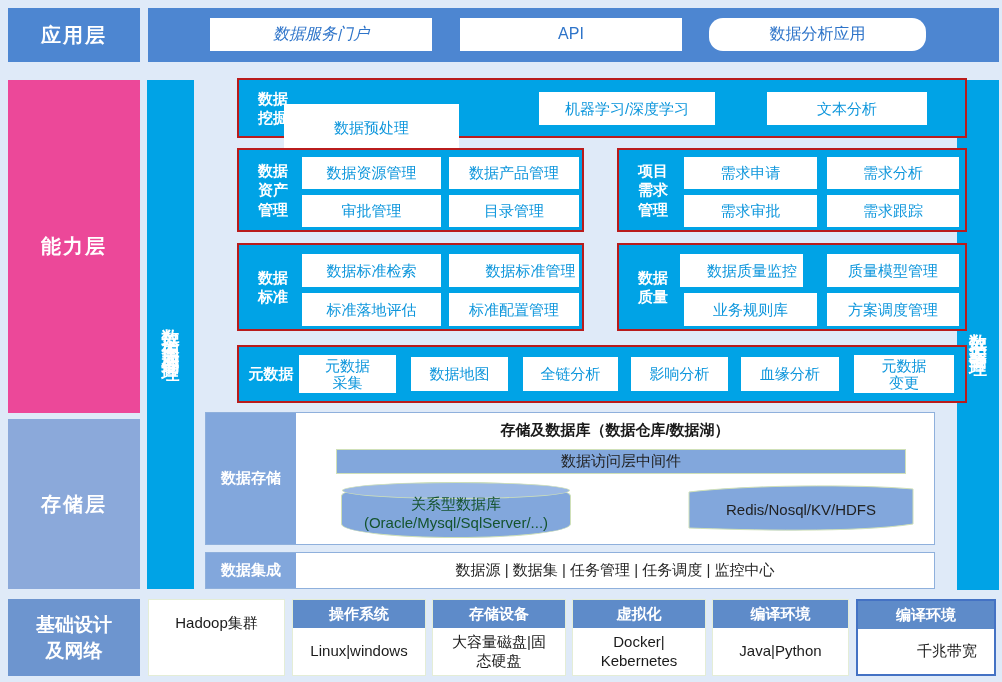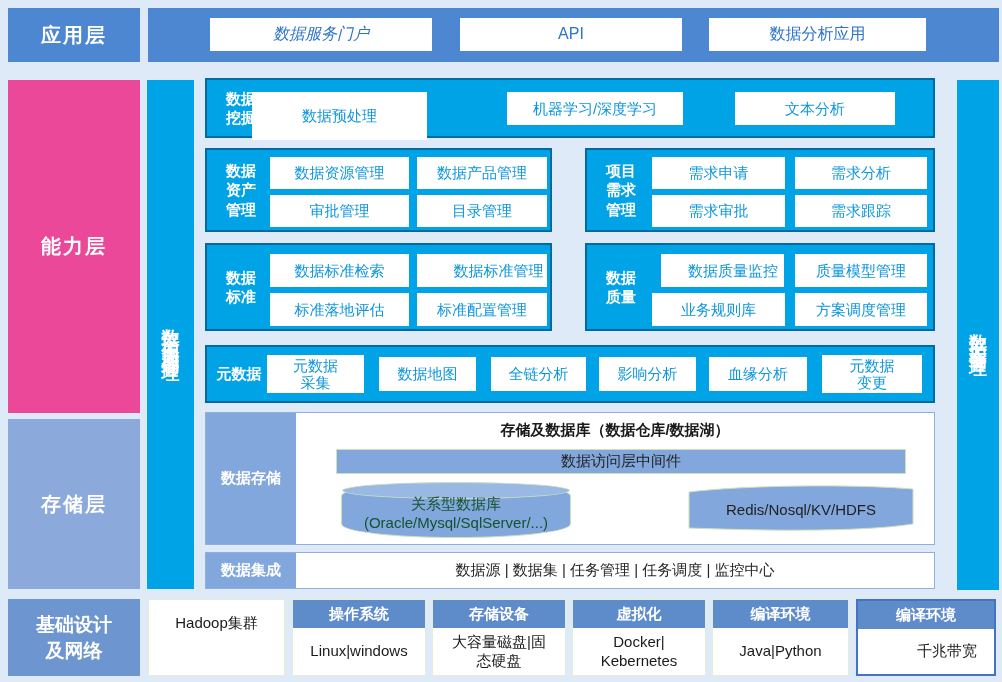--- a/index.html
+++ b/index.html
@@ -4,21 +4,21 @@
 <style>
   html,body{margin:0;padding:0;}
   body{font-family:"Liberation Sans","DejaVu Sans",sans-serif;background:#ffffff;}
   #stage{position:relative;width:1002px;height:682px;background:#dfeaf8;overflow:hidden;}
   .abs{position:absolute;box-sizing:border-box;}
   .flexc{display:flex;align-items:center;justify-content:center;text-align:center;}
   .pre{white-space:pre-line;}
   
   .layer{background:#4d86d1;color:#ffffff;font-size:20px;font-weight:bold;letter-spacing:2px;}
   .cyan{background:#ec4899;}
-  .cyanblock{background:#00a3e6;border:2px solid #0369a1;}
+  .cyanblock{background:#00a3e6;border:2px solid #b91c1c;margin-left:32px;}
   .periwinkle{background:#8ba9da;}
   .infrabox{background:#6d95cf;color:#ffffff;font-size:19px;font-weight:bold;line-height:1.35;}
   
   .vbar{background:#00a3e6;color:#ffffff;font-weight:bold;font-size:18px;
         writing-mode:vertical-rl;text-orientation:upright;letter-spacing:5px;
         display:flex;align-items:center;justify-content:center;}
   
   .wbtn{background:#ffffff;color:#0d96dc;font-size:15px;display:flex;align-items:center;justify-content:center;text-align:center;line-height:1.15;}
   .topbtn{color:#2e74c9;font-size:16px;}
   
@@ -42,33 +42,33 @@
 </style>
 </head>
 <body>
 
 <div id="stage">
 
   <div class="abs layer flexc" style="left:8px;top:8px;width:132px;height:54px;">应用层</div>
   <div class="abs" style="left:148px;top:8px;width:851px;height:54px;background:#4d86d1;">
     <div class="abs wbtn topbtn" style="left:62px;top:10px;width:222px;height:33px;font-style:italic;">数据服务门户</div>
     <div class="abs wbtn topbtn" style="left:312px;top:10px;width:222px;height:33px;">API</div>
-    <div class="abs wbtn topbtn" style="left:561px;top:10px;width:217px;height:33px;">数据分析应用</div>
+    <div class="abs wbtn topbtn" style="left:561px;top:10px;width:217px;height:33px;border-radius:14px;">数据分析应用</div>
   </div>
 
   <div class="abs layer cyan flexc" style="left:8px;top:80px;width:132px;height:333px;">能力层</div>
   <div class="abs layer periwinkle flexc" style="left:8px;top:419px;width:132px;height:170px;">存储层</div>
 
   <div class="abs vbar" style="left:147px;top:80px;width:47px;height:509px;">数据生命周期管理</div>
   <div class="abs vbar" style="left:957px;top:80px;width:42px;height:510px;">数据安全管理</div>
 
   <div class="abs cyanblock" style="left:205px;top:78px;width:730px;height:60px;">
     <div class="abs seclabel pre" style="left:8px;top:0;width:52px;height:56px;">数据
 挖掘</div>
-    <div class="abs wbtn" style="left:45px;top:12px;width:175px;height:48px;">数据预处理</div>
+    <div class="abs wbtn" style="left:45px;top:24px;width:175px;height:48px;">数据预处理</div>
     <div class="abs wbtn" style="left:300px;top:12px;width:176px;height:33px;">机器学习/深度学习</div>
     <div class="abs wbtn" style="left:528px;top:12px;width:160px;height:33px;">文本分析</div>
   </div>
 
   <div class="abs cyanblock" style="left:205px;top:148px;width:347px;height:84px;">
     <div class="abs seclabel pre" style="left:8px;top:0;width:52px;height:80px;">数据
 资产
 管理</div>
     <div class="abs wbtn" style="left:63px;top:7px;width:139px;height:32px;">数据资源管理</div>
     <div class="abs wbtn" style="left:210px;top:7px;width:130px;height:32px;">数据产品管理</div>
@@ -91,21 +91,21 @@
 标准</div>
     <div class="abs wbtn" style="left:63px;top:9px;width:139px;height:33px;text-align:center;">数据标准检索</div>
     <div class="abs wbtn" style="left:210px;top:9px;width:130px;height:33px;padding-left:33px;">数据标准管理</div>
     <div class="abs wbtn" style="left:63px;top:48px;width:139px;height:33px;">标准落地评估</div>
     <div class="abs wbtn" style="left:210px;top:48px;width:130px;height:33px;">标准配置管理</div>
   </div>
 
   <div class="abs cyanblock" style="left:585px;top:243px;width:350px;height:88px;">
     <div class="abs seclabel pre" style="left:8px;top:0;width:52px;height:84px;">数据
 质量</div>
-    <div class="abs wbtn" style="left:74px;top:9px;width:123px;height:33px;padding-left:21px;">数据质量监控</div>
+    <div class="abs wbtn" style="left:61px;top:9px;width:123px;height:33px;padding-left:21px;">数据质量监控</div>
     <div class="abs wbtn" style="left:208px;top:9px;width:132px;height:33px;">质量模型管理</div>
     <div class="abs wbtn" style="left:65px;top:48px;width:133px;height:33px;">业务规则库</div>
     <div class="abs wbtn" style="left:208px;top:48px;width:132px;height:33px;">方案调度管理</div>
   </div>
 
   <div class="abs cyanblock" style="left:205px;top:345px;width:730px;height:58px;">
     <div class="abs seclabel" style="left:7px;top:0;width:50px;height:54px;">元数据</div>
     <div class="abs wbtn pre" style="left:60px;top:8px;width:97px;height:38px;">元数据
 采集</div>
     <div class="abs wbtn" style="left:172px;top:10px;width:97px;height:34px;">数据地图</div>

